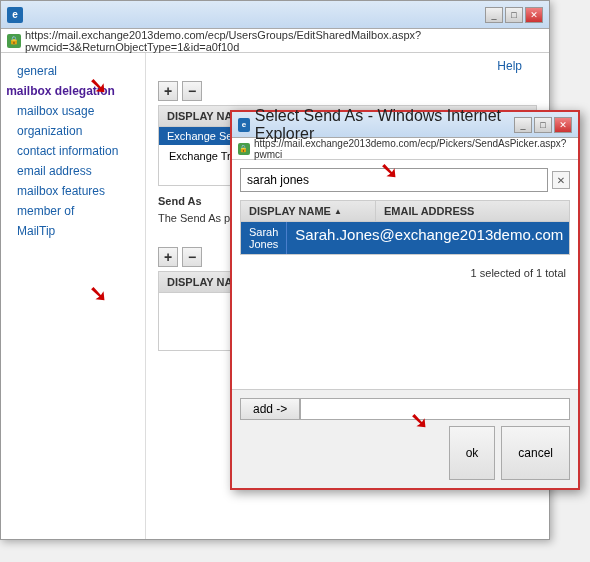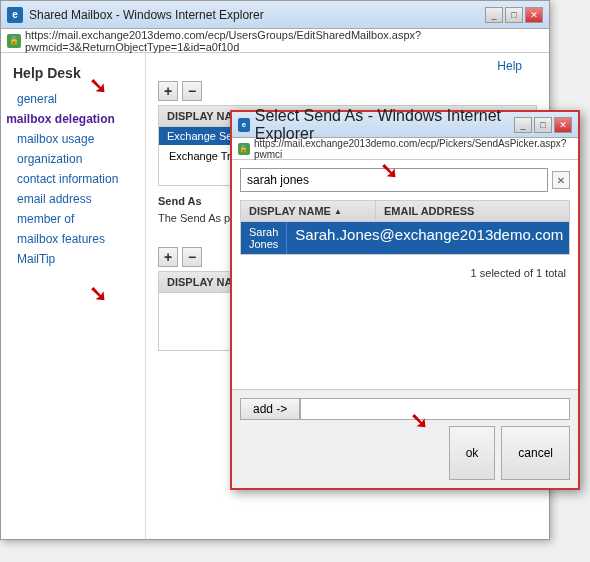--- a/index.html
+++ b/index.html
@@ -401,61 +401,59 @@
     }
   </style>
 </head>
 <body>
 
 <div class="main-window">
 
   <div class="title-bar">
     <div class="title-bar-left">
       <div class="title-bar-icon">e</div>
-      <span class="title-bar-text">Shared Mailbox - Windows Internet Explorer</span>
     </div>
     <div class="title-bar-controls">
       <div class="title-btn">_</div>
       <div class="title-btn">□</div>
       <div class="title-btn close">✕</div>
     </div>
   </div>
 
   <div class="address-bar">
     <div class="address-bar-icon">🔒</div>
     <span class="address-text">https://mail.exchange2013demo.com/ecp/UsersGroups/EditSharedMailbox.aspx?pwmcid=3&amp;ReturnObjectType=1&amp;id=a0f10d</span>
   </div>
 
   <div class="main-content">
 
     <div class="sidebar">
-      <div class="sidebar-title">Help Desk</div>
       <div class="sidebar-item">
         <span>general</span>
       </div>
       <div class="sidebar-item active">
         <span>mailbox delegation</span>
       </div>
       <div class="sidebar-item">
         <span>mailbox usage</span>
       </div>
       <div class="sidebar-item">
         <span>organization</span>
       </div>
       <div class="sidebar-item">
         <span>contact information</span>
       </div>
       <div class="sidebar-item">
         <span>email address</span>
       </div>
       <div class="sidebar-item">
+        <span>mailbox features</span>
+      </div>
+      <div class="sidebar-item">
         <span>member of</span>
-      </div>
-      <div class="sidebar-item">
-        <span>mailbox features</span>
       </div>
       <div class="sidebar-item">
         <span>MailTip</span>
       </div>
 
       <div style="position:absolute; top:72px; left:88px; pointer-events:none; z-index:50;">
         <span class="arrow-red">➘</span>
       </div>
 
       <div style="position:absolute; top:280px; left:88px; pointer-events:none; z-index:50;">

